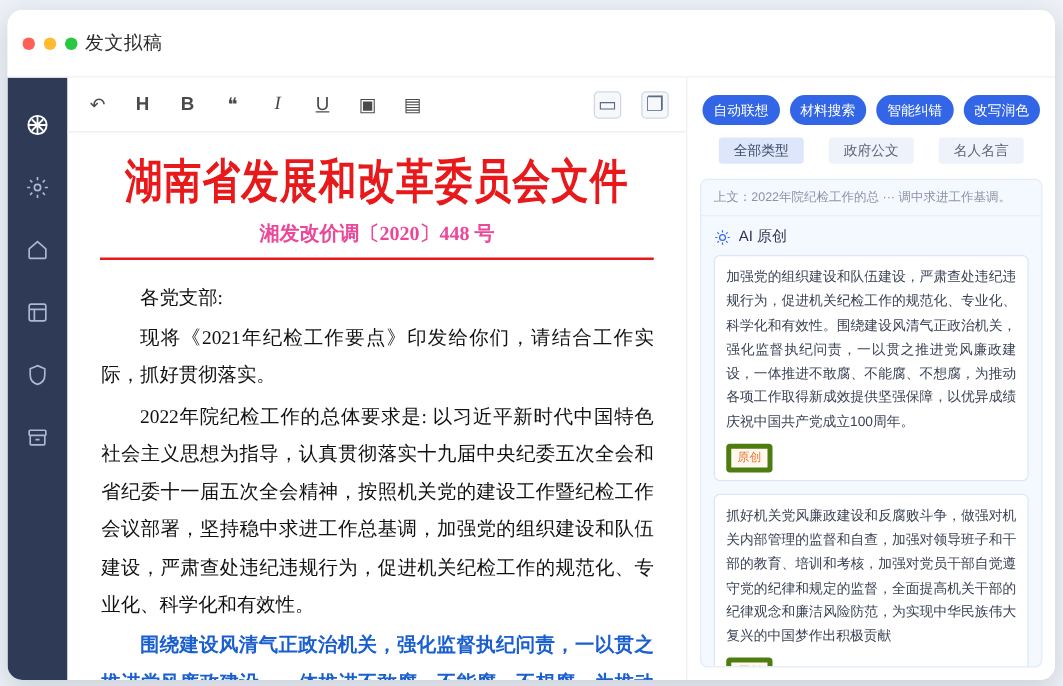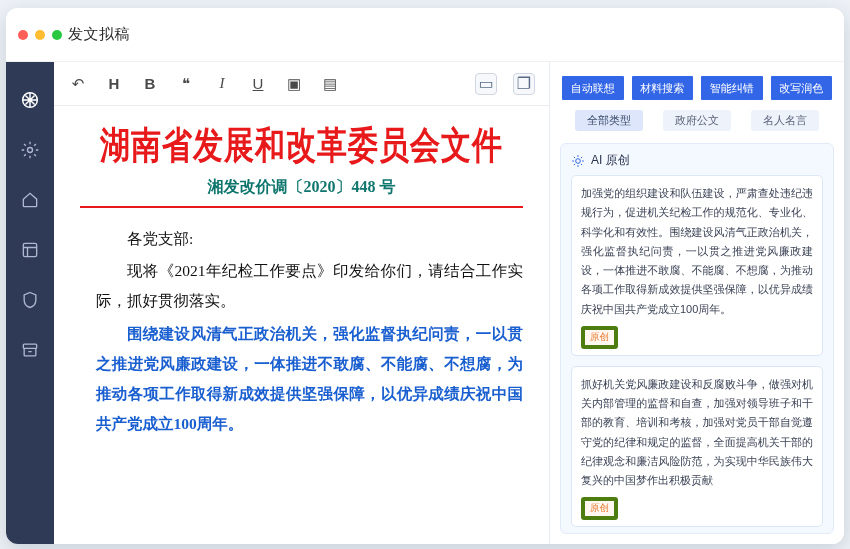--- a/index.html
+++ b/index.html
@@ -129,35 +129,35 @@
     letter-spacing: 1px;
     margin: 8px 0 14px 0;
     transform: scaleY(1.25);
     transform-origin: center top;
   }
   .doc-num {
     text-align: center;
     font-family: "Liberation Serif", serif;
     font-weight: bold;
     font-size: 16px;
-    color: #0f766e;
+    color: #ec4899;
     margin: 16px 0 6px 0;
   }
   .red-rule {
     height: 2px;
     background: #e8191b;
     margin: 8px 0 16px 0;
   }
   .p {
     font-family: "Liberation Serif", serif;
     font-size: 15.5px;
     line-height: 1.95;
     color: #111;
     text-align: justify;
-    margin: 0 0 2px 16px;
+    margin: 0 0 2px 1px;
     text-indent: 2em;
   }
   .p.blue {
     color: #1a5fd0;
     font-weight: bold;
   }
   
   .right {
     width: 294px;
     flex: 0 0 294px;
@@ -170,21 +170,21 @@
     display: flex;
     gap: 8px;
     padding: 14px 12px 0 12px;
   }
   .chip {
     flex: 1 1 auto;
     height: 24px;
     background: #3366e6;
     color: #fff;
     font-size: 11px;
-    border-radius: 1px;
+    border-radius: 12px;
     display: flex; align-items: center; justify-content: center;
     cursor: pointer;
     white-space: nowrap;
   }
   .filter-row {
     display: flex;
     gap: 20px;
     padding: 10px 12px 8px 12px;
     justify-content: center;
   }
@@ -330,39 +330,41 @@
           <span class="tb-right">▭</span>
           <span class="tb-right">❐</span>
         </div>
 
         <div class="doc">
           <div class="doc-title">湖南省发展和改革委员会文件</div>
           <div class="doc-num">湘发改价调〔2020〕448 号</div>
           <div class="red-rule"></div>
           <p class="p">各党支部:</p>
           <p class="p">现将《2021年纪检工作要点》印发给你们，请结合工作实际，抓好贯彻落实。</p>
+          <p class="p bold">2022年院纪检工作的总体要求是: 以习近平新时代中国特色社会主义思想为指导，认真贯彻落实十九届中央纪委五次全会和省纪委十一届五次全会精神，按照机关党的建设工作暨纪检工作会议部署，坚持稳中求进工作总基调，加强党的组织建设和队伍建设，严肃查处违纪违规行为，促进机关纪检工作的规范化、专业化、科学化和有效性。</p>
           <p class="p blue">围绕建设风清气正政治机关，强化监督执纪问责，一以贯之推进党风廉政建设，一体推进不敢腐、不能腐、不想腐，为推动各项工作取得新成效提供坚强保障，以优异成绩庆祝中国共产党成立100周年。</p>
 
         </div>
       </div>
 
       <div class="right">
         <div class="chip-row">
           <div class="chip">自动联想</div>
           <div class="chip">材料搜索</div>
           <div class="chip">智能纠错</div>
           <div class="chip">改写润色</div>
         </div>
         <div class="filter-row">
           <div class="filter active">全部类型</div>
           <div class="filter">政府公文</div>
           <div class="filter">名人名言</div>
         </div>
 
         <div class="panel">
+          <div class="panel-note">上文：2022年院纪检工作的总 ··· 调中求进工作基调。</div>
           <div class="panel-head">
             <span class="ai-ico">
               <svg width="14" height="14" viewBox="0 0 24 24" fill="none" stroke="currentColor" stroke-width="1.7">
                 <circle cx="12" cy="12" r="4"></circle>
                 <path d="M12 2v3M12 19v3M2 12h3M19 12h3M5 5l2 2M17 17l2 2M19 5l-2 2M7 17l-2 2"></path>
               </svg>
             </span>
             <span class="ai-title">AI 原创</span>
           </div>
 

